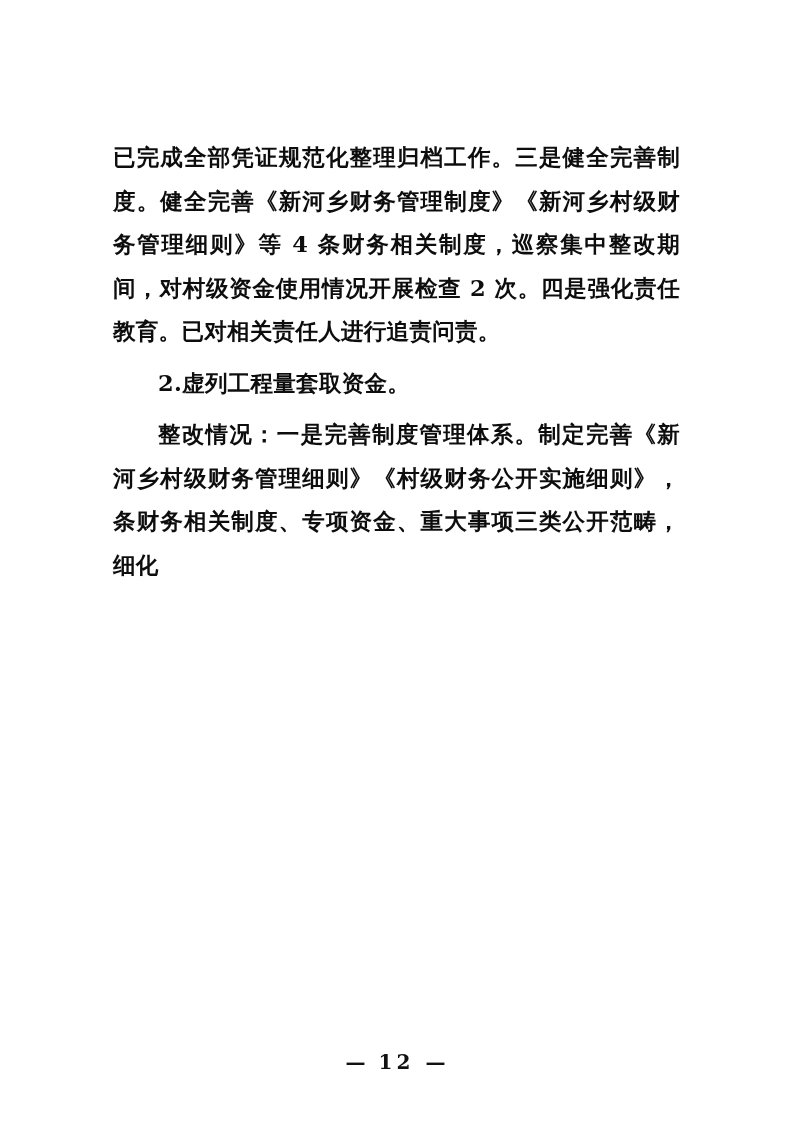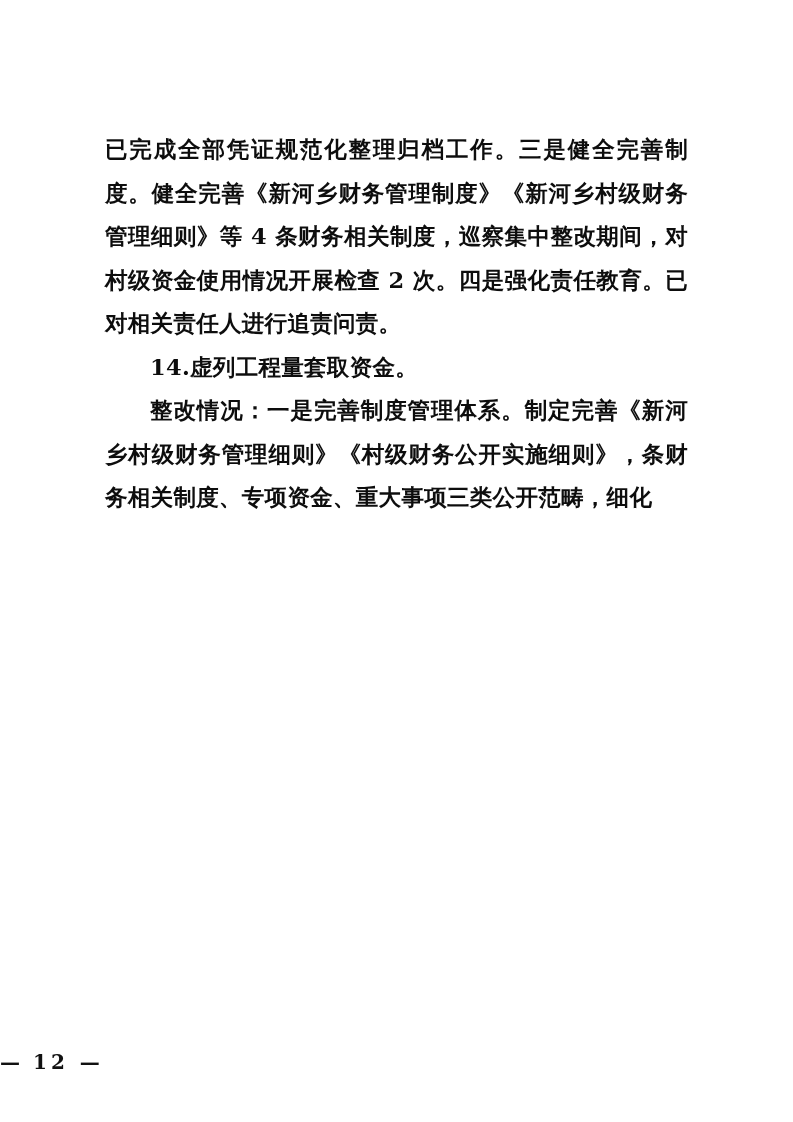--- a/index.html
+++ b/index.html
@@ -27,48 +27,49 @@
   .doc-body {
     font-size: 22.5px;
     line-height: 43.5px;
     letter-spacing: 0.3px;
     text-align: justify;
     text-justify: inter-ideograph;
     color: #0d0d0d;
     font-weight: 600;
   }
   .para {
-    margin: 0;
+    margin: 8px;
     padding: 0;
     text-indent: 0;
   }
   .para.indent {
     text-indent: 45px;
   }
   .footer {
     position: absolute;
     left: 0;
     right: 0;
     bottom: 48px;
+    text-align: center;
     font-size: 20px;
     letter-spacing: 4px;
     color: #111111;
     font-weight: 600;
   }
   .footer .dash {
     letter-spacing: 2px;
   }
 </style>
 </head>
 <body>
 
 <div class="page">
   <div class="doc-body">
     <p class="para">已完成全部凭证规范化整理归档工作。三是健全完善制度。健全完善《新河乡财务管理制度》《新河乡村级财务管理细则》等 4 条财务相关制度，巡察集中整改期间，对村级资金使用情况开展检查 2 次。四是强化责任教育。已对相关责任人进行追责问责。</p>
-    <p class="para indent">14.虚列工程量套取资金。</p>
+    <p class="para indent">2.虚列工程量套取资金。</p>
     <p class="para indent">整改情况：一是完善制度管理体系。制定完善《新河乡村级财务管理细则》《村级财务公开实施细则》，条财务相关制度、专项资金、重大事项三类公开范畴，细化</p>
   </div>
   <div class="footer">
     <span class="dash">—</span>
     <span>12</span>
     <span class="dash">—</span>
   </div>
 </div>
 
 </body></html>

